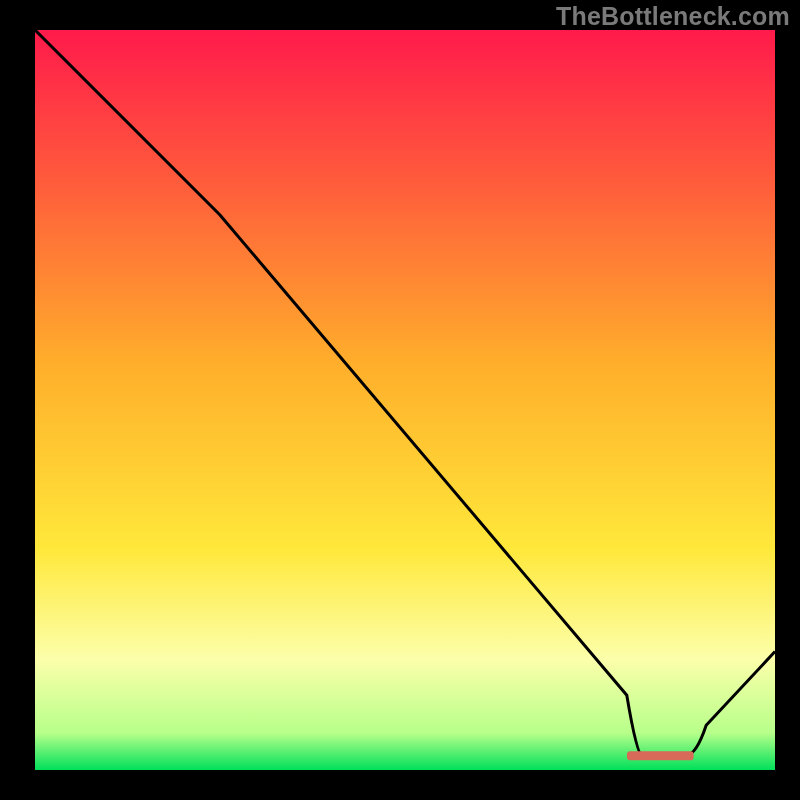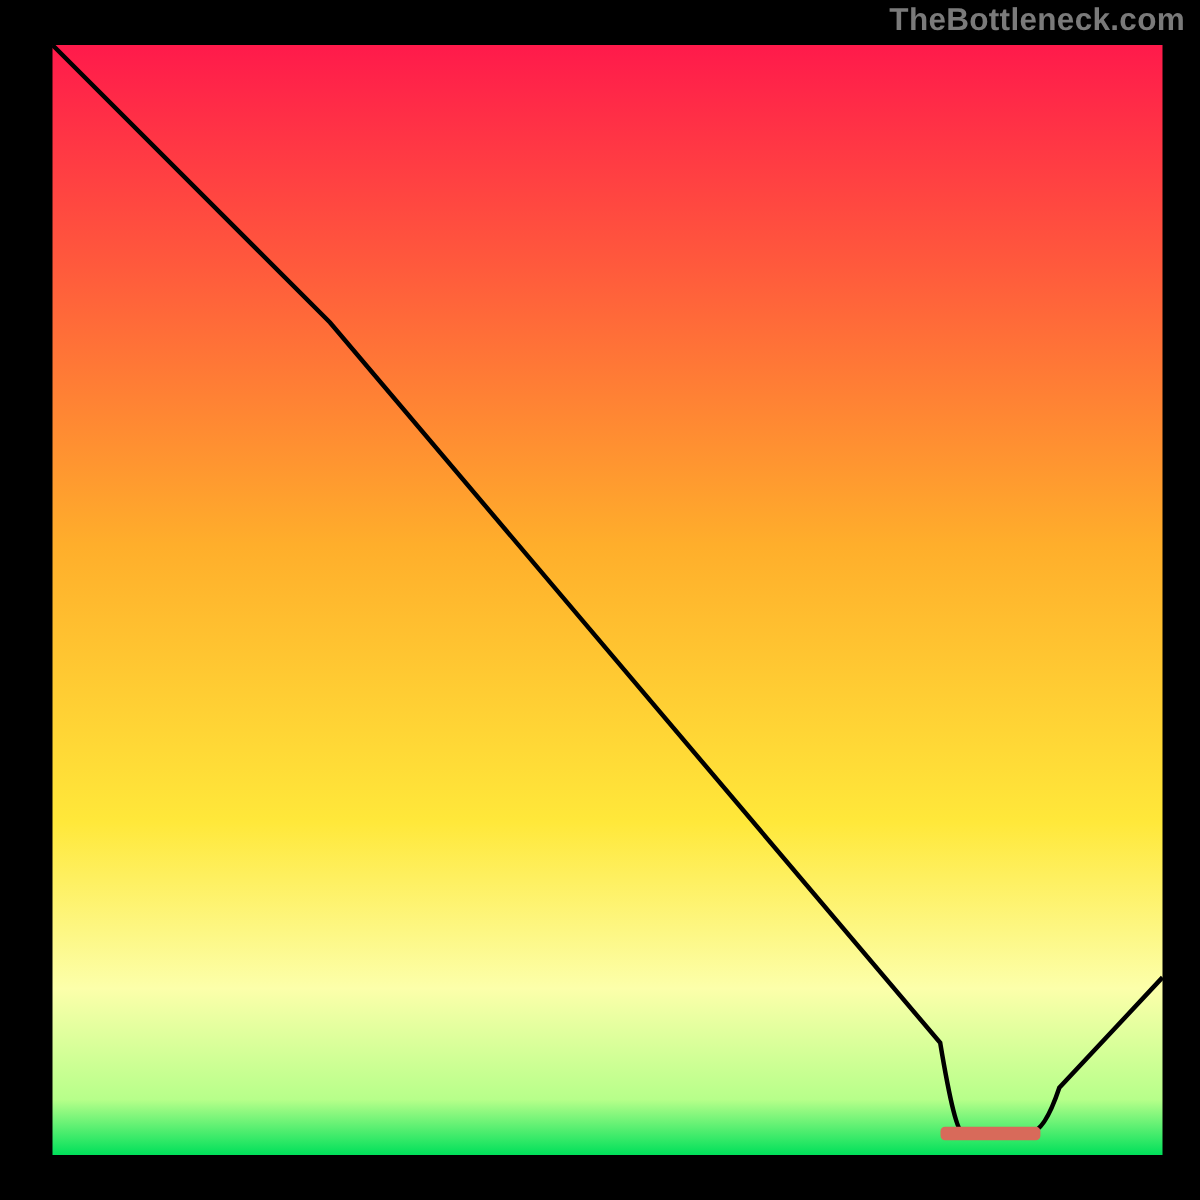--- a/index.html
+++ b/index.html
@@ -14,21 +14,21 @@
   #container {
     position: relative;
     width: 800px;
     height: 800px;
   }
   #attribution {
     position: absolute;
     top: 2px;
     right: 10px;
     color: #7a7a7a;
-    font-size: 21px;
+    font-size: 25px;
     font-weight: 600;
     letter-spacing: 0.2px;
     z-index: 10;
     margin-left: 24px;
   }
   svg {
     display: block;
   }
 </style>
 </head>

